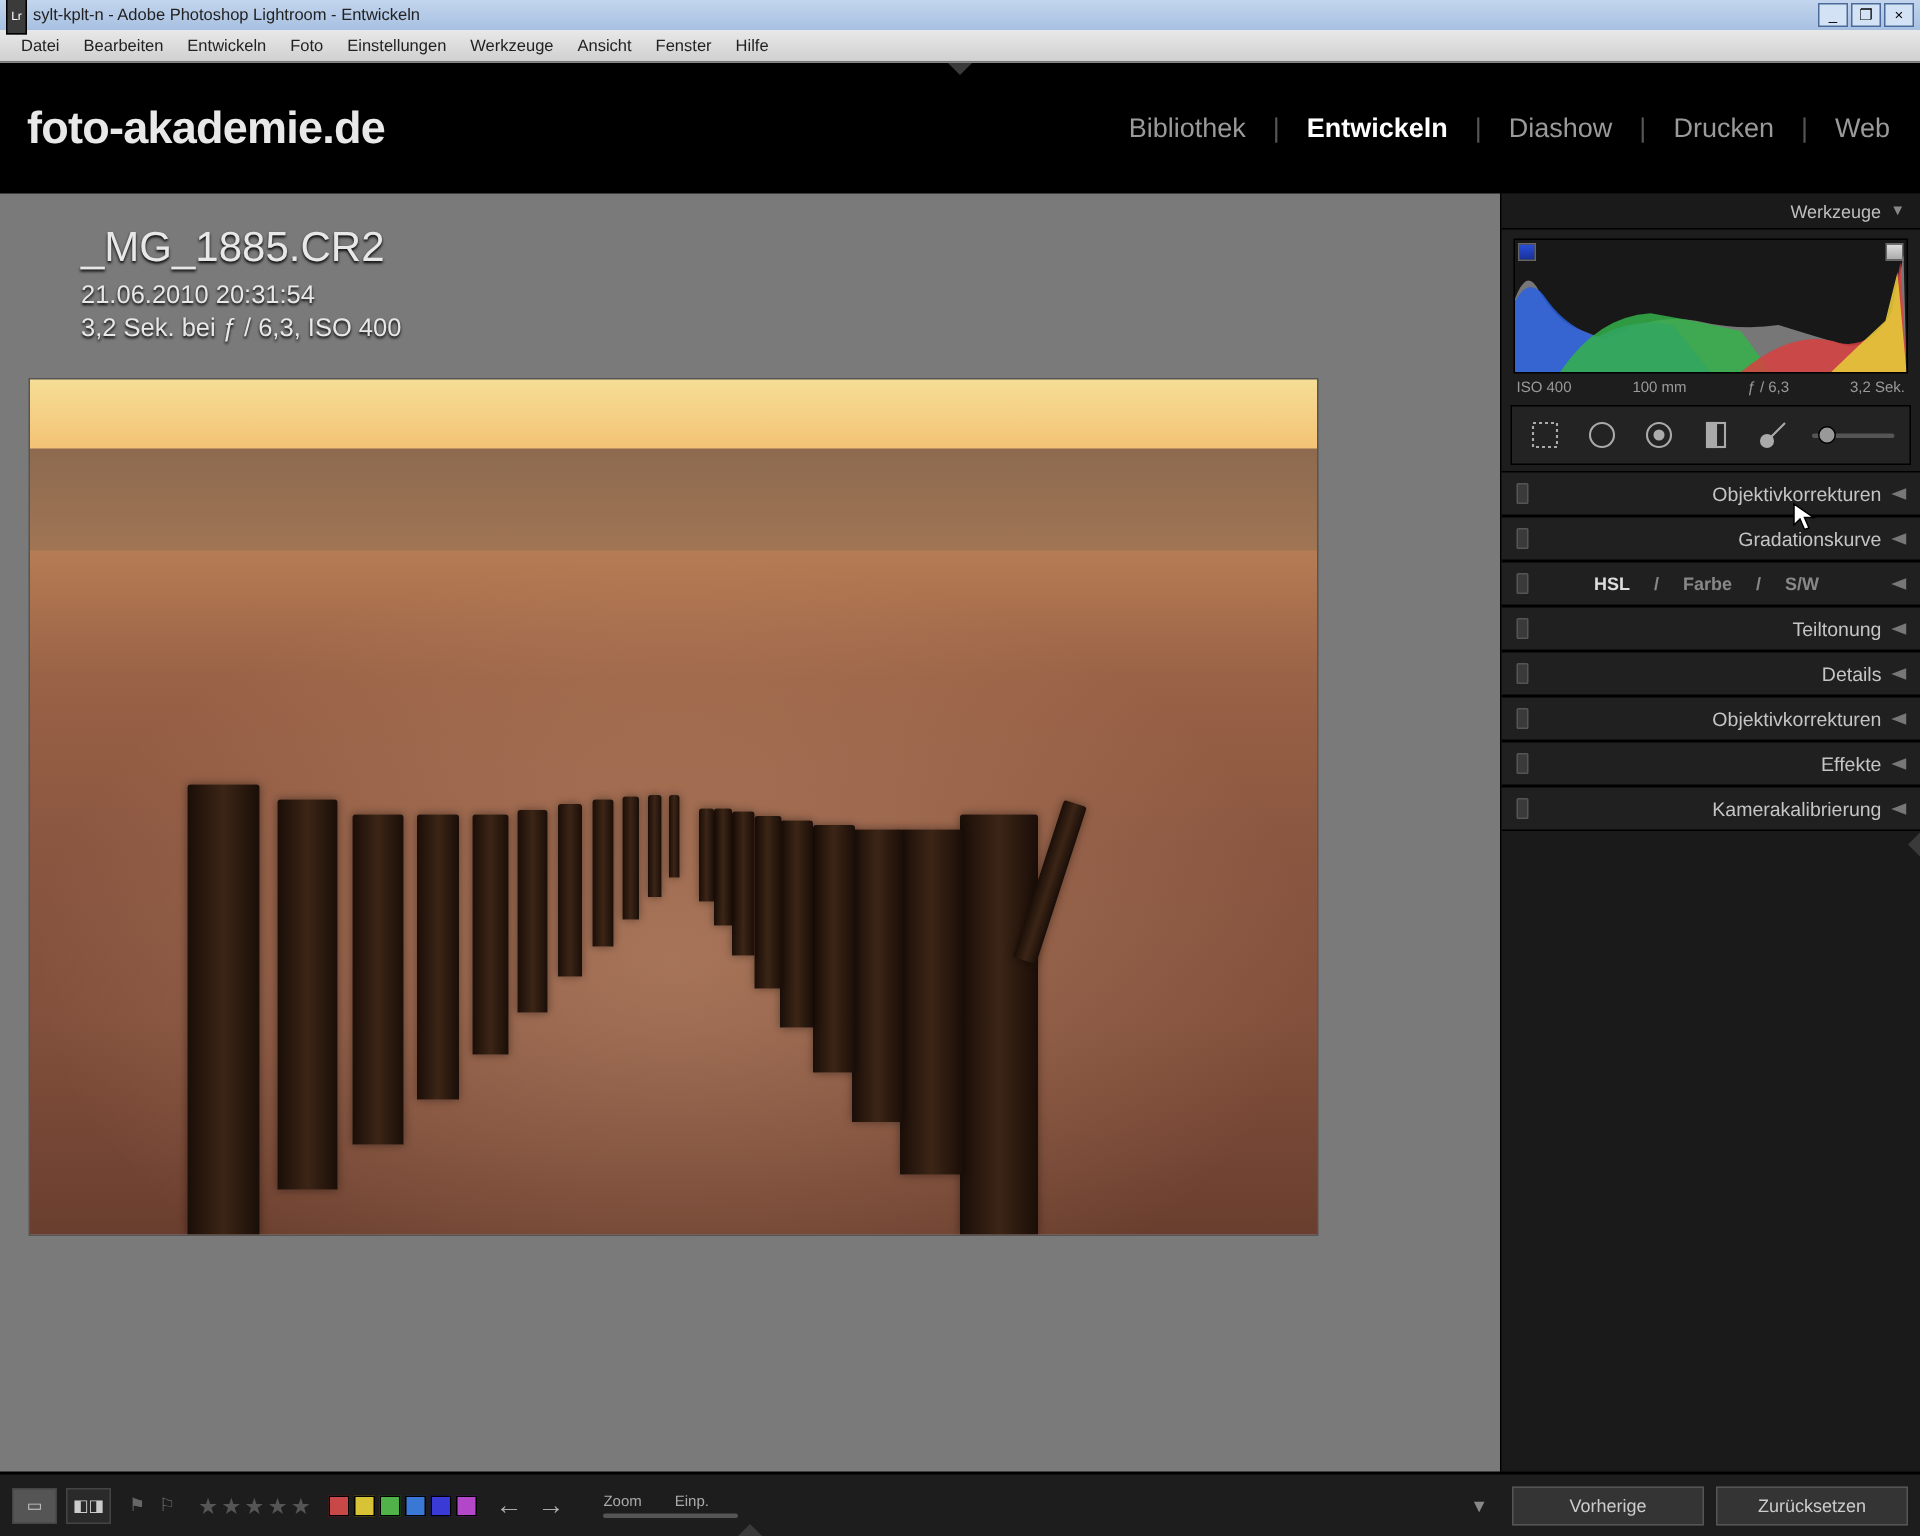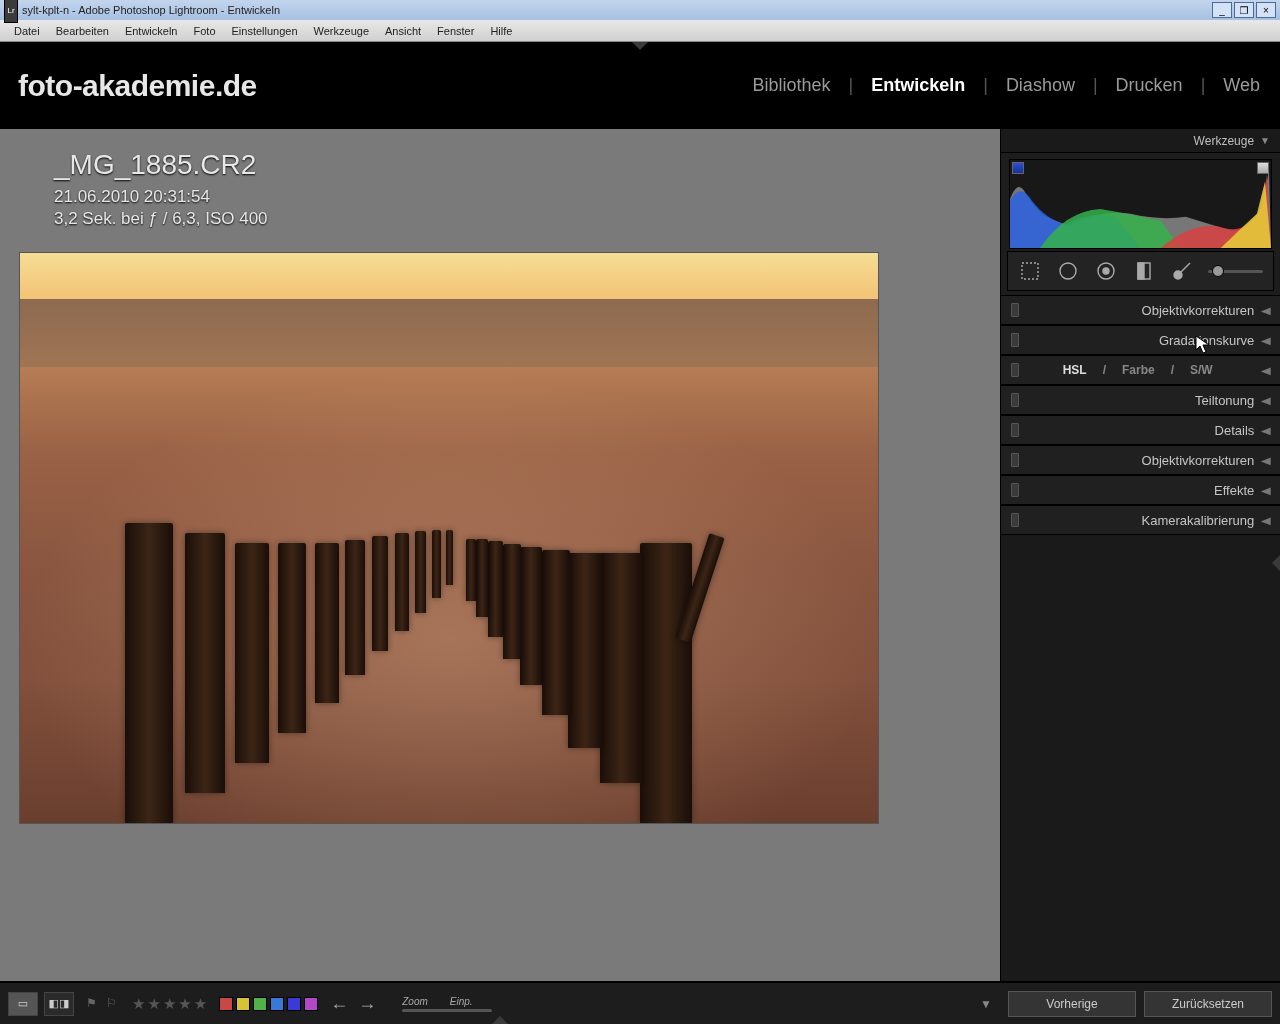--- a/index.html
+++ b/index.html
@@ -77,21 +77,21 @@
   .tb-group{ display:flex; align-items:center; gap:6px; margin-right:12px;}
   .tb-btn{ width:30px;height:24px; background:#2a2a2a; border:1px solid #444; display:flex;align-items:center;justify-content:center; color:#ccc; font-size:11px;}
   .tb-btn.active{ background:#555;}
   .flag{ width:14px;height:16px;color:#666;}
   .stars{ display:flex; gap:2px;}
   .stars .st{ color:#555; font-size:15px;}
   .colorchips{ display:flex; gap:3px;}
   .chip{ width:14px;height:14px; border:1px solid #000;}
   .navarrows{ display:flex; gap:10px;}
   .navarrows .ar{ color:#aaa; font-size:18px;}
-  .zoomsec{ display:flex; flex-direction:column; gap:2px; margin-left:14px;font-style:italic;}
+  .zoomsec{ display:flex; flex-direction:column; gap:2px; margin-left:14px;}
   .zoomsec .zl{ display:flex; gap:22px; font-size:10px; color:#aaa;}
   .zoomsec .ztrack{ width:90px;height:3px;background:#555;border-radius:2px;}
   .caret-down{ margin-left:auto; color:#888; font-size:12px;}
   .bot-triangle{ position:absolute; left:50%; bottom:-0px; transform:translateX(-50%); width:0;height:0;border-left:8px solid transparent;border-right:8px solid transparent;border-bottom:8px solid #3a3a3a;}
 
   .btm-right{ width:280px; display:flex; gap:8px; padding:0 8px;}
   .bigbtn{ flex:1; height:26px; background:#343434; border:1px solid #555; color:#ccc; display:flex;align-items:center;justify-content:center; font-size:12px;}
   
   .cursor{position:absolute; width:16px;height:20px; z-index:100;}
 </style>
@@ -187,20 +187,26 @@
         <div class="clip l"></div>
         <div class="clip r"></div>
         <svg viewBox="0 0 260 90" preserveAspectRatio="none">
           <path d="M0,90 L0,40 Q8,18 16,35 Q28,55 40,60 L60,68 Q90,50 120,55 Q150,62 175,58 Q200,66 220,72 Q240,74 252,45 L258,10 L260,90 Z" fill="#b8b8b8" opacity="0.6"></path>
           <path d="M0,90 L0,42 Q10,22 22,42 Q35,60 55,66 Q80,52 105,58 L130,90 Z" fill="#2a60e0" opacity="0.85"></path>
           <path d="M30,90 Q55,52 90,50 Q120,55 150,62 L170,90 Z" fill="#34b24a" opacity="0.85"></path>
           <path d="M150,90 Q185,60 215,70 Q235,75 250,50 L256,15 L260,90 Z" fill="#d84040" opacity="0.85"></path>
           <path d="M210,90 Q228,72 246,55 L254,22 L260,90 Z" fill="#e6c838" opacity="0.9"></path>
         </svg>
       </div>
+      <div class="histo-meta">
+        <span>ISO 400</span>
+        <span>100 mm</span>
+        <span>ƒ / 6,3</span>
+        <span>3,2 Sek.</span>
+      </div>
 
       <div class="toolstrip">
         <div class="tool">
             <svg viewBox="0 0 24 24">
               <rect x="4" y="4" width="16" height="16" stroke-dasharray="2 2"></rect>
             </svg>
           </div>
         <div class="tool">
             <svg viewBox="0 0 24 24">
               <circle cx="12" cy="12" r="8"></circle>

